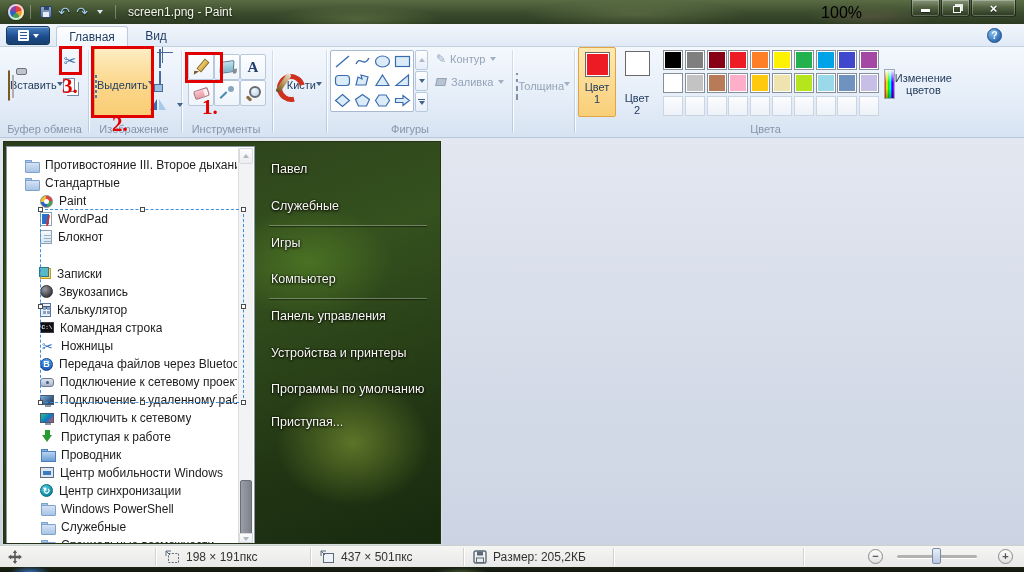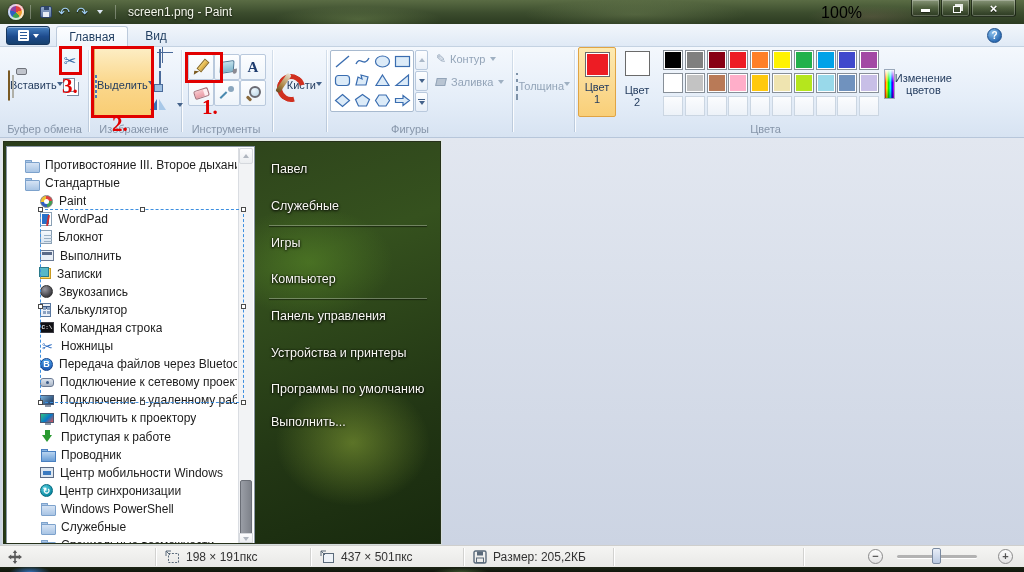--- a/index.html
+++ b/index.html
@@ -480,21 +480,21 @@
       <span class="rlabel dis" style="margin-top:6px">Толщина</span>
       <span class="darrow dis"></span>
     </div>
 
     <div class="color-slot sel" style="left:578px">
       <span class="swatch-big" id="color1-swatch" style="background: rgb(237, 28, 36);"></span>
       <span class="rlabel" style="margin-top:4px;width:28px;white-space:normal">Цвет 1</span>
     </div>
     <div class="color-slot" style="left:618px">
       <span class="swatch-big" id="color2-swatch" style="background: rgb(255, 255, 255);"></span>
-      <span class="rlabel" style="margin-top:8px;width:28px;white-space:normal">Цвет 2</span>
+      <span class="rlabel" style="margin-top:16px;width:28px;white-space:normal">Цвет 2</span>
     </div>
     <div id="palette"></div>
     <div class="bigbtn" style="left:884px;top:0;width:68px;height:70px">
       <span class="rainbow-icon"></span>
       <span class="rlabel editcolors-label" style="margin-top:3px;white-space:normal">Изменение цветов</span>
     </div>
     <div class="grp-label" style="left:578px;width:375px">Цвета</div>
   <span class="sw" style="left: 663px; top: 3px; background: rgb(0, 0, 0);"></span>
       <span class="sw" style="left: 684.8px; top: 3px; background: rgb(127, 127, 127);"></span>
       <span class="sw" style="left: 706.6px; top: 3px; background: rgb(136, 0, 21);"></span>
@@ -559,24 +559,20 @@
             <span class="li-label">Paint</span>
           </div>
           <div class="sm-row ind1" style="top: 63.3px;">
             <span class="li ic-wordpad"></span>
             <span class="li-label">WordPad</span>
           </div>
           <div class="sm-row ind1" style="top: 81.4px; text-align: center;">
             <span class="li ic-notepad"></span>
             <span class="li-label">Блокнот</span>
           </div>
-          <div class="sm-row ind1" style="top: 99.5px;">
-            <span class="li ic-run"></span>
-            <span class="li-label">Выполнить</span>
-          </div>
           <div class="sm-row ind1" style="top: 117.6px;">
             <span class="li ic-notes"></span>
             <span class="li-label">Записки</span>
           </div>
           <div class="sm-row ind1" style="top: 135.7px;">
             <span class="li ic-sound"></span>
             <span class="li-label">Звукозапись</span>
           </div>
           <div class="sm-row ind1" style="top: 153.8px;">
             <span class="li ic-calc"></span>
@@ -597,21 +593,21 @@
           <div class="sm-row ind1" style="top: 226.2px;">
             <span class="li ic-netproj"></span>
             <span class="li-label">Подключение к сетевому проект</span>
           </div>
           <div class="sm-row ind1" style="top: 244.3px;">
             <span class="li ic-rdp"></span>
             <span class="li-label">Подключение к удаленному раб</span>
           </div>
           <div class="sm-row ind1" style="top: 262.4px;">
             <span class="li ic-proj"></span>
-            <span class="li-label">Подключить к проектору</span>
+            <span class="li-label">Подключить к сетевому</span>
           </div>
           <div class="sm-row ind1" style="top: 280.5px;">
             <span class="li ic-getstarted"></span>
             <span class="li-label">Приступая к работе</span>
           </div>
           <div class="sm-row ind1" style="top: 298.6px;">
             <span class="li ic-explorer"></span>
             <span class="li-label">Проводник</span>
           </div>
           <div class="sm-row ind1" style="top: 316.7px;">
@@ -637,21 +633,21 @@
         </div>
     <div class="smr-row" style="top: 20px;">Павел</div>
         <div class="smr-row" style="top: 57px;">Служебные</div>
         <div class="sm-div" style="top: 83px;"></div>
         <div class="smr-row" style="top: 94px;">Игры</div>
         <div class="smr-row" style="top: 130px;">Компьютер</div>
         <div class="sm-div" style="top: 156px;"></div>
         <div class="smr-row" style="top: 167px;">Панель управления</div>
         <div class="smr-row" style="top: 204px;">Устройства и принтеры</div>
         <div class="smr-row" style="top: 240px;">Программы по умолчанию</div>
-        <div class="smr-row" style="top: 273px;">Выполнить...</div>
+        <div class="smr-row" style="top: 273px;">Приступая...</div>
       </div>
     <div class="selrect">
       <span class="hdl" style="left:-3px;top:-3px"></span>
       <span class="hdl" style="left:99px;top:-3px"></span>
       <span class="hdl" style="right:-3px;top:-3px"></span>
       <span class="hdl" style="left:-3px;top:94px"></span>
       <span class="hdl" style="right:-3px;top:94px"></span>
       <span class="hdl" style="left:-3px;bottom:-3px"></span>
       <span class="hdl" style="left:99px;bottom:-3px"></span>
       <span class="hdl" style="right:-3px;bottom:-3px"></span>

